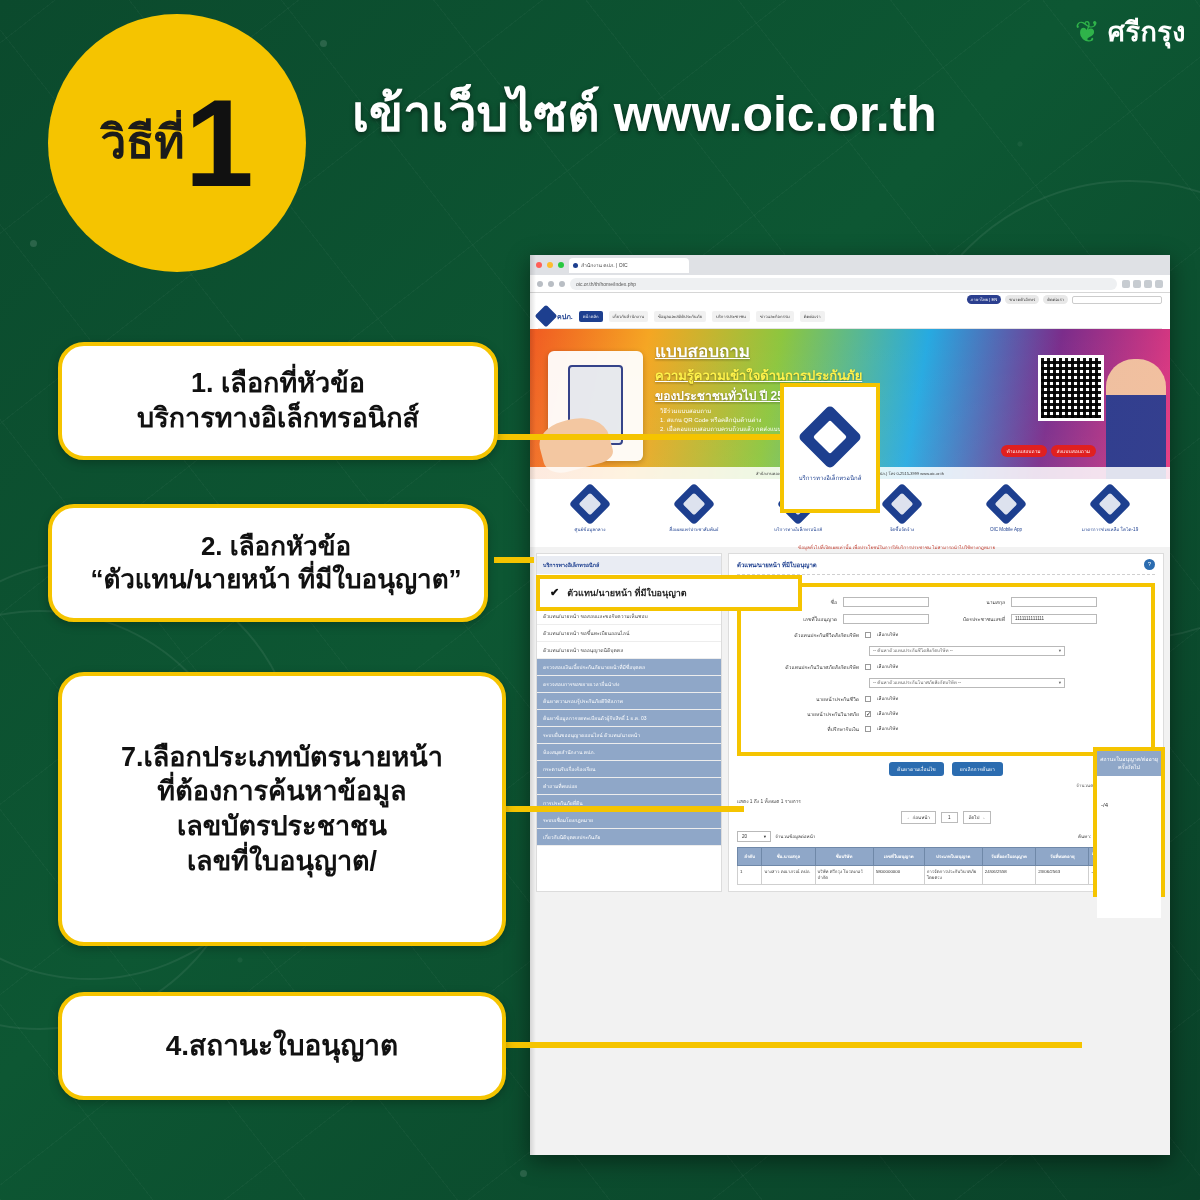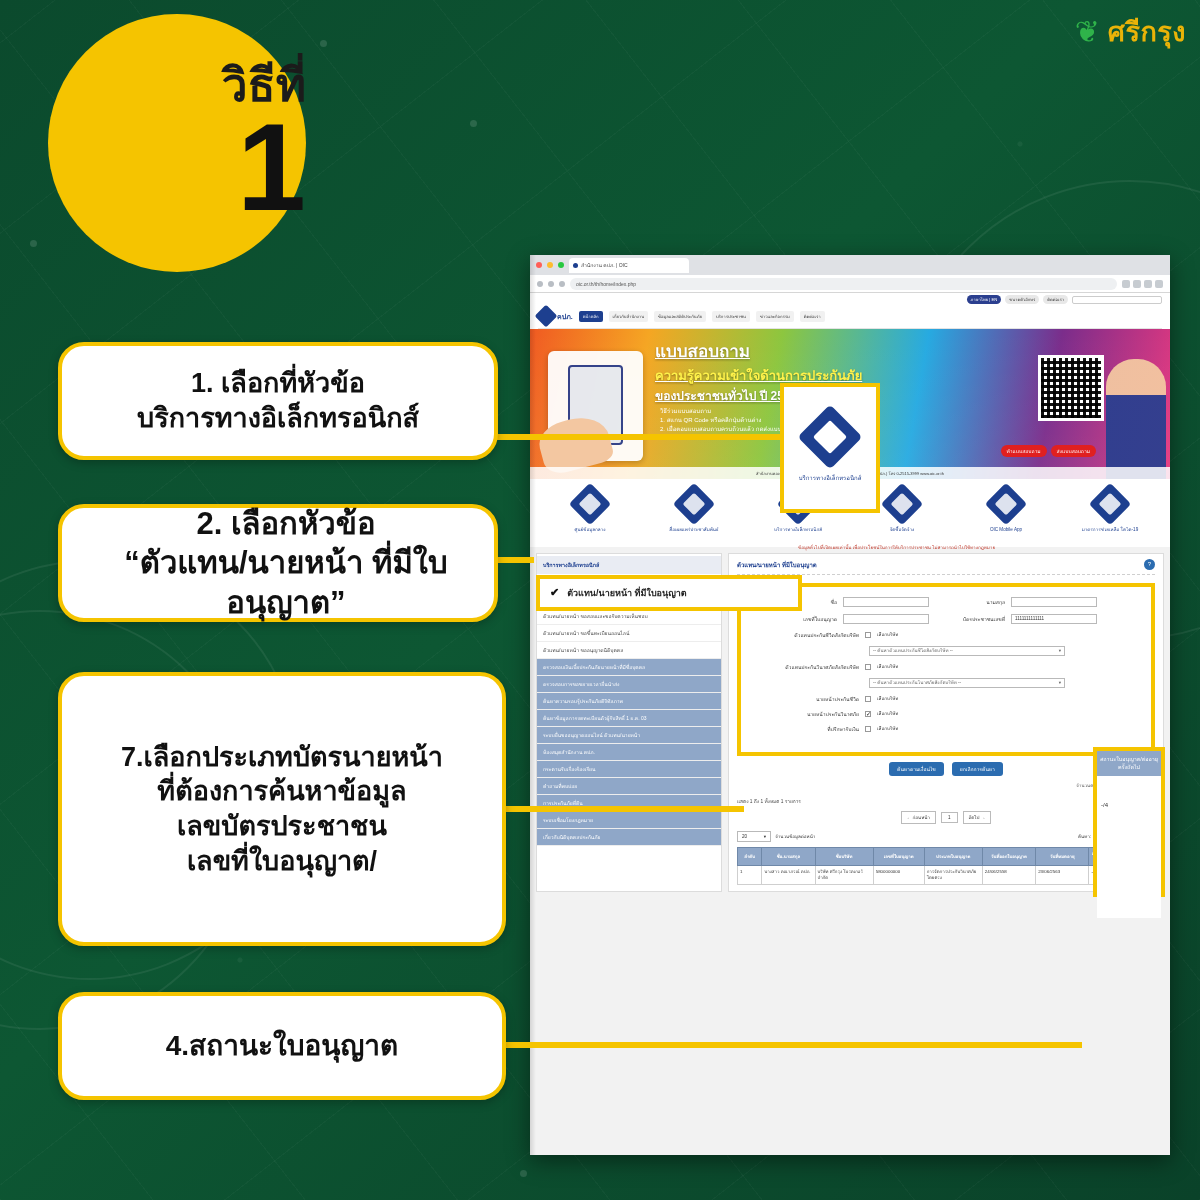--- a/index.html
+++ b/index.html
@@ -36,28 +36,28 @@
     border-radius:50%;
   }
 
   
   .brand{
     position:absolute; top:10px; right:14px;
     display:flex; align-items:center; gap:8px;
     z-index:40;
   }
   .brand .leaf{ font-size:30px; color:#2fb34a; line-height:1; }
-  .brand .bname{ color:#eab308; font-size:27px; font-weight:bold; letter-spacing:.5px;}
+  .brand .bname{ color:#ffffff; font-size:27px; font-weight:bold; letter-spacing:.5px;}
 
   
   .method-circle{
     position:absolute; left:48px; top:14px;
     width:258px; height:258px; border-radius:50%;
     background:#f5c400;
-    display:flex; flex-direction:column; align-items:flex-end; justify-content:center;
+    display:flex; flex-direction:row; align-items:center; justify-content:center;
     z-index:30;
   }
   .method-circle .m-top{
     font-size:46px; font-weight:bold; color:#1b1b1b; line-height:1;
     margin-bottom:2px;
   }
   .method-circle .m-num{
     font-size:124px; font-weight:bold; color:#111; line-height:.92;
   }
 
@@ -88,21 +88,21 @@
     color:#111;
     font-weight:bold;
     display:flex; align-items:center; justify-content:center;
     text-align:center;
     padding:12px 16px;
     line-height:1.28;
     z-index:28;
     box-shadow:0 3px 10px rgba(0,0,0,.25);
   }
   #callout-1{ left:58px; top:342px; width:440px; height:118px; font-size:27px; }
-  #callout-2{ left:58px; top:504px; width:440px; height:118px; font-size:31px;padding-left:32px; }
+  #callout-2{ left:48px; top:504px; width:440px; height:118px; font-size:26px;padding-left:32px; }
   #callout-3{ left:58px; top:672px; width:448px; height:274px; font-size:27px; }
   #callout-4{ left:58px; top:992px; width:448px; height:108px; font-size:28px; }
 
   
   .conn{ position:absolute; background:#f5c400; z-index:20; }
 
   
   .browser{
     position:absolute; left:530px; top:255px; width:640px; height:900px;
     background:#f2f2f2;
@@ -380,20 +380,21 @@
   <span class="leaf">❦</span>
   <span class="bname">ศรีกรุง</span>
 </div>
 
 <div class="method-circle">
   <div class="m-top">วิธีที่</div>
   <div class="m-num">1</div>
 </div>
 
 <div class="header-wrap">
+  <div class="header-line1">เข้าเว็บไซต์ www.oic.or.th</div>
 </div>
 
 <div class="conn" style="left:494px; top:434px; width:288px; height:6px;"></div>
 <div class="conn" style="left:494px; top:557px; width:40px; height:6px;"></div>
 <div class="conn" style="left:498px; top:806px; width:246px; height:6px;"></div>
 <div class="conn" style="left:498px; top:1042px; width:584px; height:6px;"></div>
 
 <div class="callout" id="callout-1">
   <div>
     <div>1. เลือกที่หัวข้อ</div>

